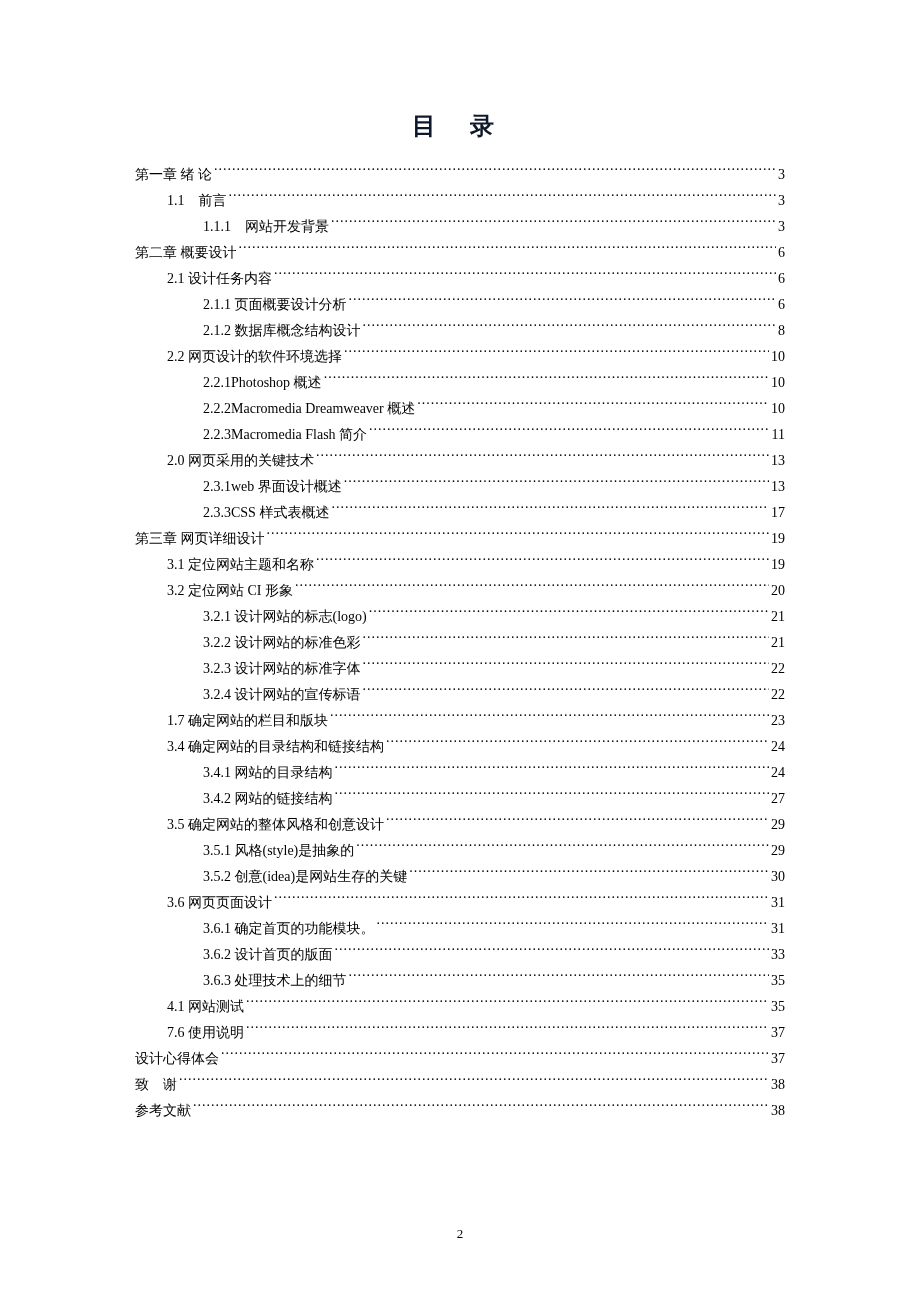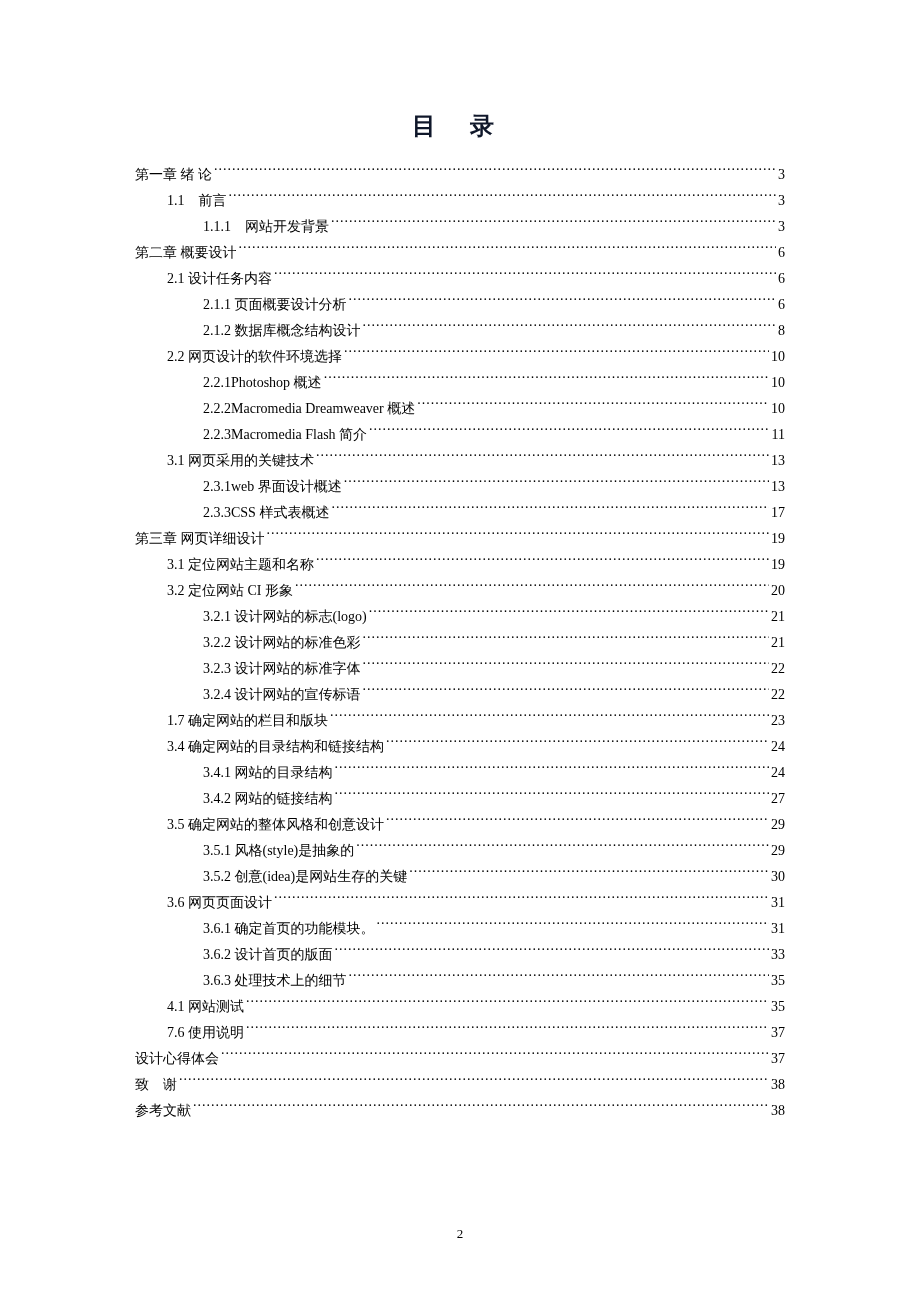--- a/index.html
+++ b/index.html
@@ -125,21 +125,21 @@
         <span class="label">2.2.2Macromedia Dreamweaver 概述</span>
         <span class="dots"></span>
         <span class="page-num">10</span>
       </div>
       <div class="toc-line level-3">
         <span class="label">2.2.3Macromedia Flash  简介</span>
         <span class="dots"></span>
         <span class="page-num">11</span>
       </div>
       <div class="toc-line level-2">
-        <span class="label">3.1 网页采用的关键技术</span>
+        <span class="label">2.0 网页采用的关键技术</span>
         <span class="dots"></span>
         <span class="page-num">13</span>
       </div>
       <div class="toc-line level-3">
         <span class="label">2.3.1web 界面设计概述</span>
         <span class="dots"></span>
         <span class="page-num">13</span>
       </div>
       <div class="toc-line level-3">
         <span class="label">2.3.3CSS 样式表概述</span>

